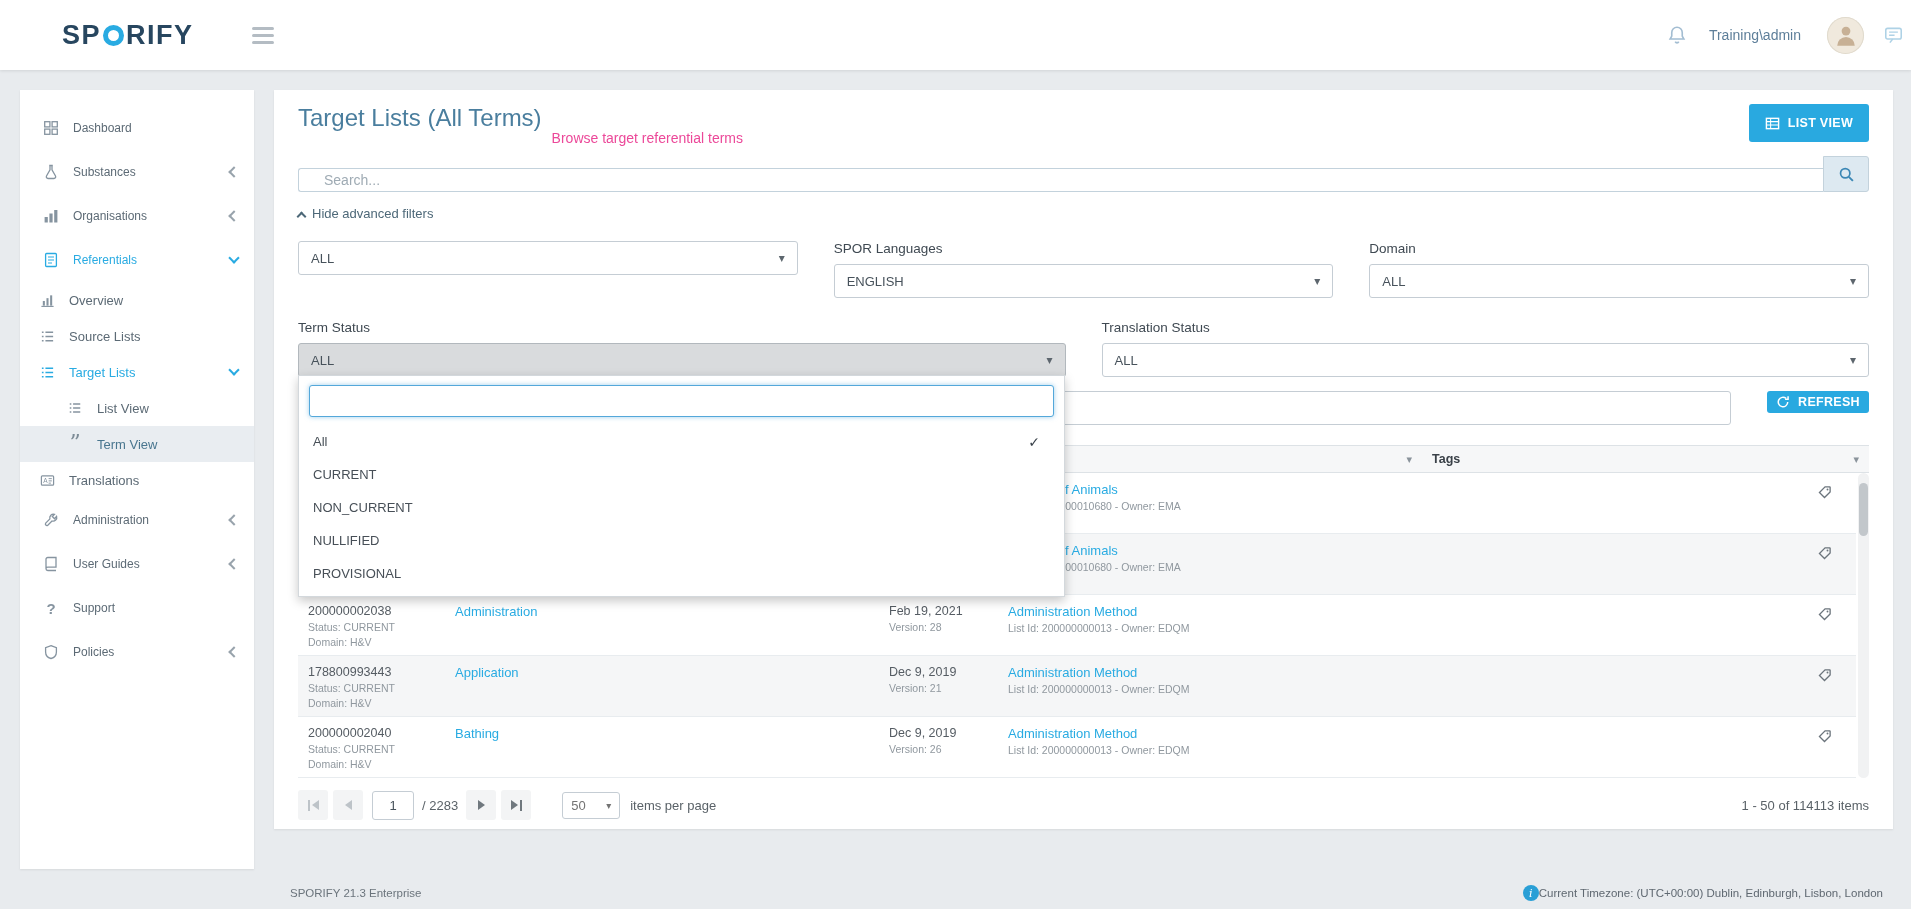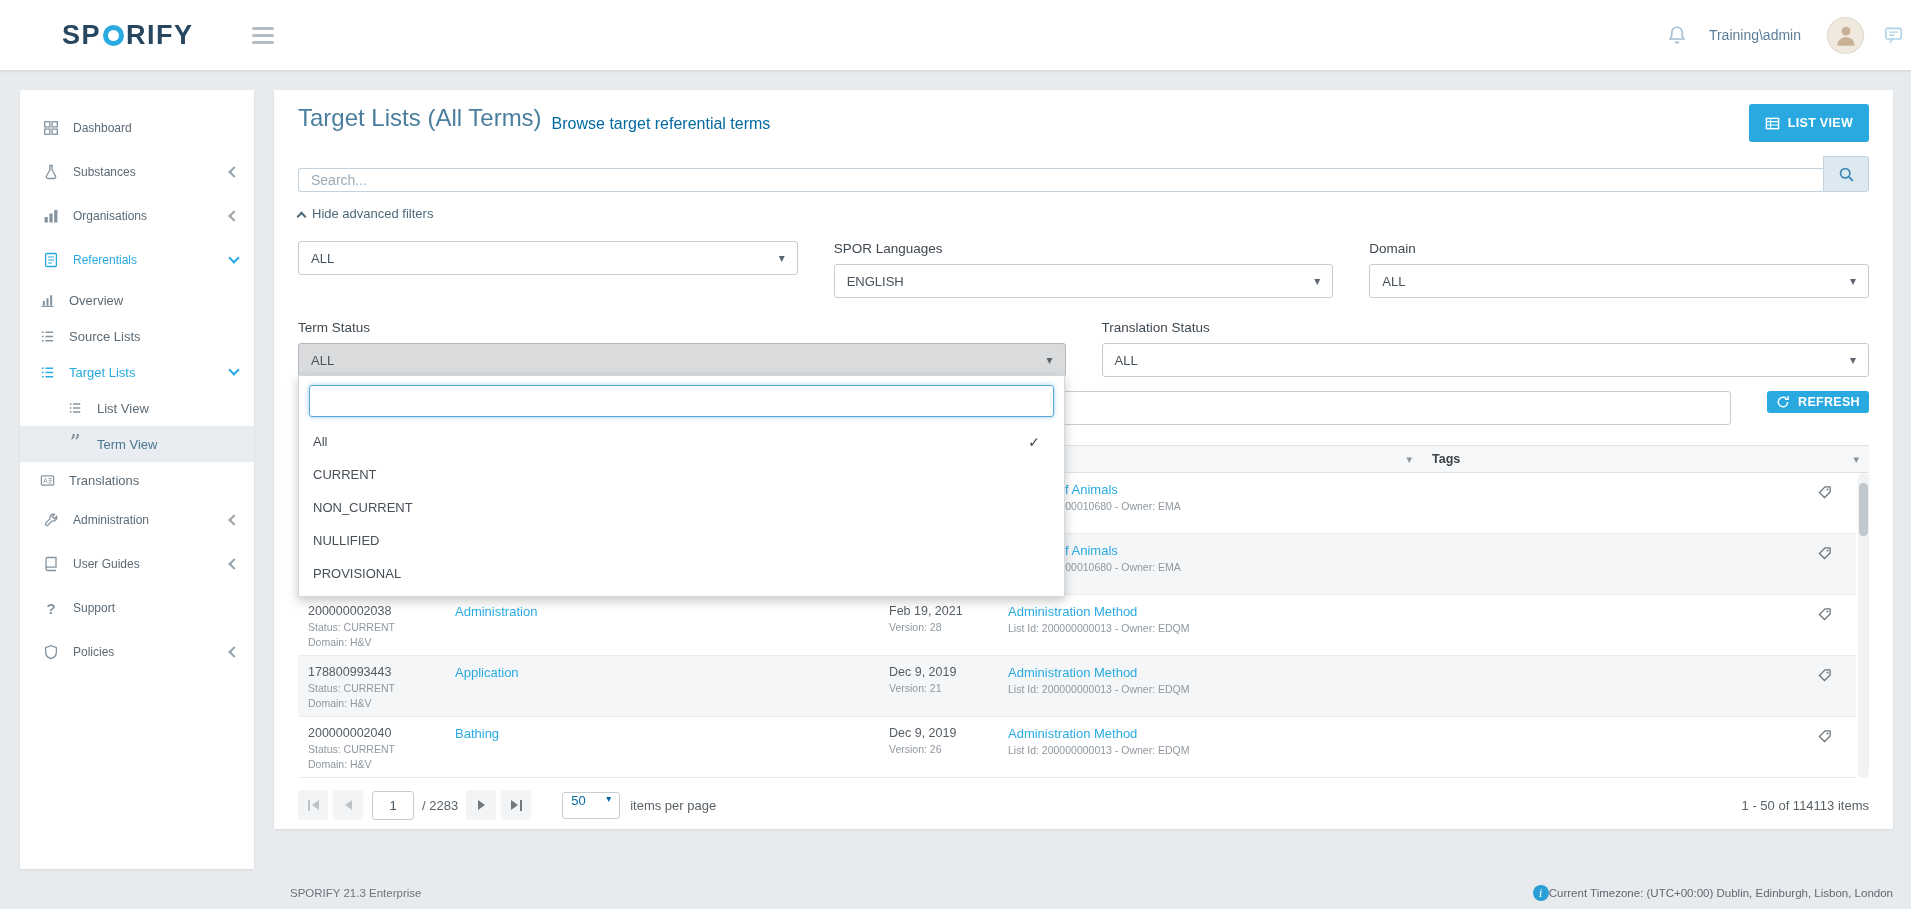--- a/index.html
+++ b/index.html
@@ -34,25 +34,25 @@
   .chev-down { transform:rotate(45deg); margin-top:-4px; }
   .quote-glyph { font-family:"DejaVu Serif",serif; font-size:22px; line-height:10px; height:12px; }
   .qmark-glyph { font-weight:bold; font-size:15px; }
   .qmark-glyph::after { content:"?"; }
   .quote-glyph::after { content:"\201D"; }
 
   
   .main { position:absolute; top:90px; left:274px; right:18px; height:739px; background:#fff; box-shadow:0 1px 2px rgba(0,0,0,.08); padding:14px 24px 0; z-index:5; }
   .title-row { display:flex; align-items:flex-start; height:46px; }
   .page-title { font-size:24px; font-weight:400; color:#4a7e9e; }
-  .page-sub { font-size:16px; color:#0369a1; margin:11px 0 0 10px; cursor:pointer; }
+  .page-sub { font-size:14px; color:#ec4899; margin:26px 0 0 10px; cursor:pointer; }
   .btn-blue { background:#29a9e0; color:#fff; border:none; border-radius:3px; font-size:12.5px; font-weight:bold; letter-spacing:.3px; display:flex; align-items:center; gap:8px; cursor:pointer; font-family:inherit; }
   .btn-listview { margin-left:auto; height:38px; padding:0 16px; }
   .search-row { display:flex; margin-top:6px; height:36px; }
-  .search-input { flex:1; border:1px solid #c3d2dc; border-right:none; border-radius:3px 0 0 3px; padding:0 12px; font-size:14px; color:#55606a; outline:none; font-family:inherit;margin-top:12px; }
+  .search-input { flex:1; border:1px solid #c3d2dc; border-right:none; border-radius:3px 0 0 3px; padding:0 25px; font-size:14px; color:#55606a; outline:none; font-family:inherit;margin-top:12px; }
   .search-input::placeholder { color:#9fabb4; }
   .search-btn { width:46px; background:#dde9f1; border:1px solid #c3d2dc; border-radius:0 3px 3px 0; display:flex; align-items:center; justify-content:center; color:#3b87b5; cursor:pointer; }
   .adv-link { margin-top:14px; display:flex; align-items:center; gap:7px; color:#4d6878; font-size:13px; cursor:pointer; width:max-content; }
   .chev-up-sm { display:inline-block; width:7px; height:7px; border-right:2px solid currentColor; border-bottom:2px solid currentColor; transform:rotate(-135deg); margin-top:5px; }
 
   .filter-grid3 { display:grid; grid-template-columns:1fr 1fr 1fr; column-gap:36px; margin-top:20px; }
   .filter-grid2 { display:grid; grid-template-columns:1fr 1fr; column-gap:36px; margin-top:22px; }
   .f-label { font-size:13.5px; color:#3f4952; margin-bottom:8px; }
   .select { height:34px; border:1px solid #c5cdd4; border-radius:3px; background:#fff; display:flex; align-items:center; padding:0 12px; font-size:13px; color:#47525b; cursor:pointer; }
   .select .sel-chev { margin-left:auto; color:#5d666e; font-size:12px; }
@@ -92,29 +92,29 @@
   .pager { display:flex; align-items:center; margin-top:12px; font-size:13px; color:#5a6268; }
   .pbtn { width:30px; height:30px; border-radius:3px; background:#f3f4f5; display:flex; align-items:center; justify-content:center; gap:2px; margin-right:5px; cursor:pointer; }
   .tri { width:0; height:0; }
   .tri-l { border-top:5px solid transparent; border-bottom:5px solid transparent; border-right:7px solid #70787e; }
   .tri-r { border-top:5px solid transparent; border-bottom:5px solid transparent; border-left:7px solid #70787e; }
   .vbar { width:2px; height:11px; background:#70787e; }
   .pbtn.disabled .tri-l { border-right-color:#bdc3c8; }
   .pbtn.disabled .vbar { background:#bdc3c8; }
   .page-input { width:42px; height:29px; border:1px solid #c5cdd4; border-radius:3px; text-align:center; font-size:13px; color:#47525b; margin:0 8px 0 4px; outline:none; font-family:inherit; }
   .page-total { margin-right:8px; }
-  .mini-select { width:58px; height:27px; border:1px solid #c5cdd4; border-radius:3px; background:#fff; display:flex; align-items:flex-start; padding:0 8px; font-size:13px; color:#0369a1; margin-left:26px; cursor:pointer; }
+  .mini-select { width:58px; height:27px; border:1px solid #c5cdd4; border-radius:3px; background:#fff; display:flex; align-items:center; padding:0 8px; font-size:13px; color:#737373; margin-left:26px; cursor:pointer; }
   .mini-select .sel-chev { margin-left:auto; font-size:10px; }
   .pp-label { margin-left:10px; }
   .pg-summary { margin-left:auto; }
 
   
   .footer { position:absolute; left:0; bottom:0; width:100%; height:32px; display:flex; align-items:center; font-size:11.5px; color:#6b747c; }
   .foot-left { margin-left:290px; }
-  .foot-right { margin-left:auto; margin-right:18px; display:flex; align-items:center; gap:0; color:#5f6871; }
+  .foot-right { margin-left:auto; margin-right:28px; display:flex; align-items:center; gap:0; color:#5f6871; }
   .info-dot { width:16px; height:16px; border-radius:50%; background:#299fd6; color:#fff; display:flex; align-items:center; justify-content:center; font-size:11px; font-style:italic; font-family:"DejaVu Serif",serif; }
   .info-dot::after { content:"i"; }
 </style>
 </head>
 <body>
 
 <header class="topbar">
   <div class="logo">
     <span>SP</span>
     <span class="logo-o"></span>

